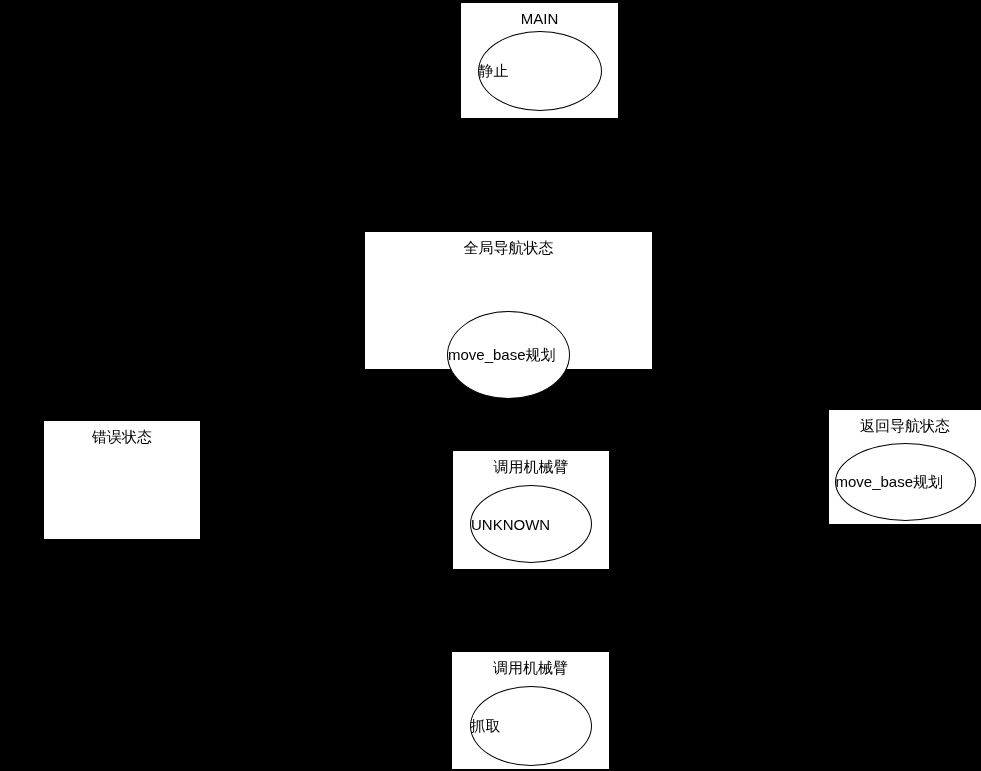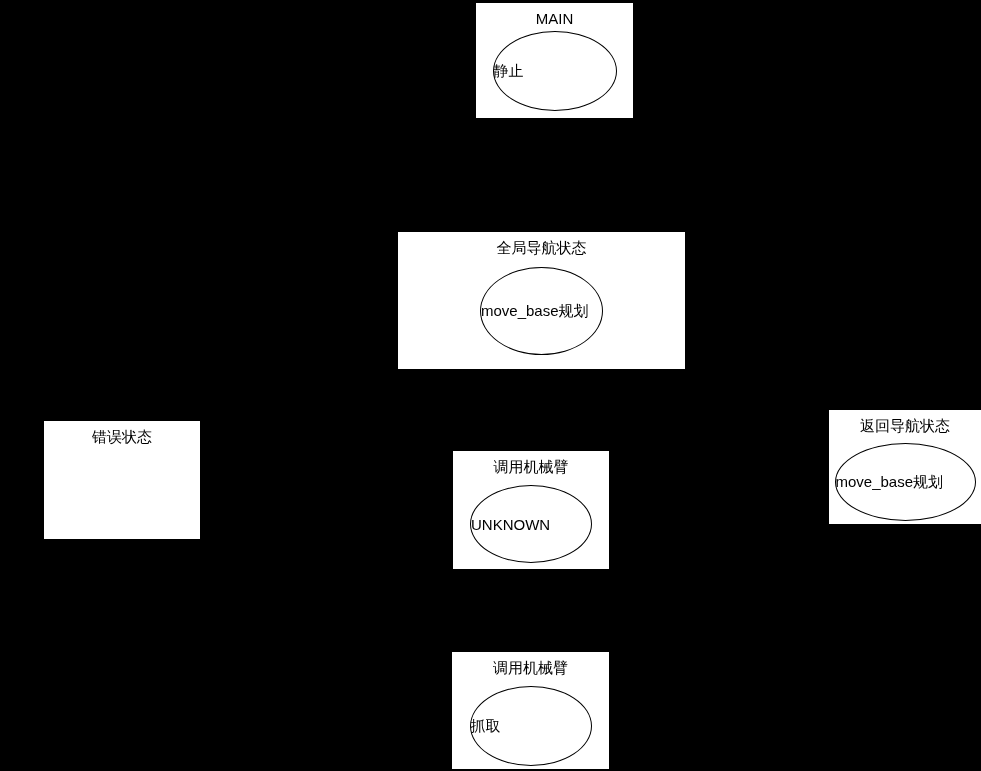--- a/index.html
+++ b/index.html
@@ -49,24 +49,24 @@
     background: #ffffff;
   }
   .state-label {
     font-size: 15px;
     color: #000000;
     white-space: nowrap;
     text-align: center;
   }
 
   
-  #node-main      { left: 475px; top: 2px;   width: 159px; height: 117px; }
+  #node-main      { left: 460px; top: 2px;   width: 159px; height: 117px; }
   #node-main .state-ellipse { width: 124px; height: 80px; margin-top: 2px; }
 
-  #node-global    { left: 397px; top: 231px; width: 289px; height: 139px; }
+  #node-global    { left: 364px; top: 231px; width: 289px; height: 139px; gap: 44px; }
   #node-global .state-ellipse { width: 123px; height: 88px; margin-top: 9px; }
 
   #node-return    { left: 828px; top: 381px; width: 154px; height: 116px; margin-top: 28px; }
   #node-return .state-ellipse { width: 141px; height: 78px; margin-top: 7px; }
 
   #node-error     { left: 43px;  top: 420px; width: 158px; height: 120px; }
   #node-error .state-ellipse { width: 128px; height: 76px; margin-top: 8px; }
 
   #node-local     { left: 452px; top: 450px; width: 158px; height: 120px; }
   #node-local .state-ellipse { width: 122px; height: 78px; margin-top: 8px; }

